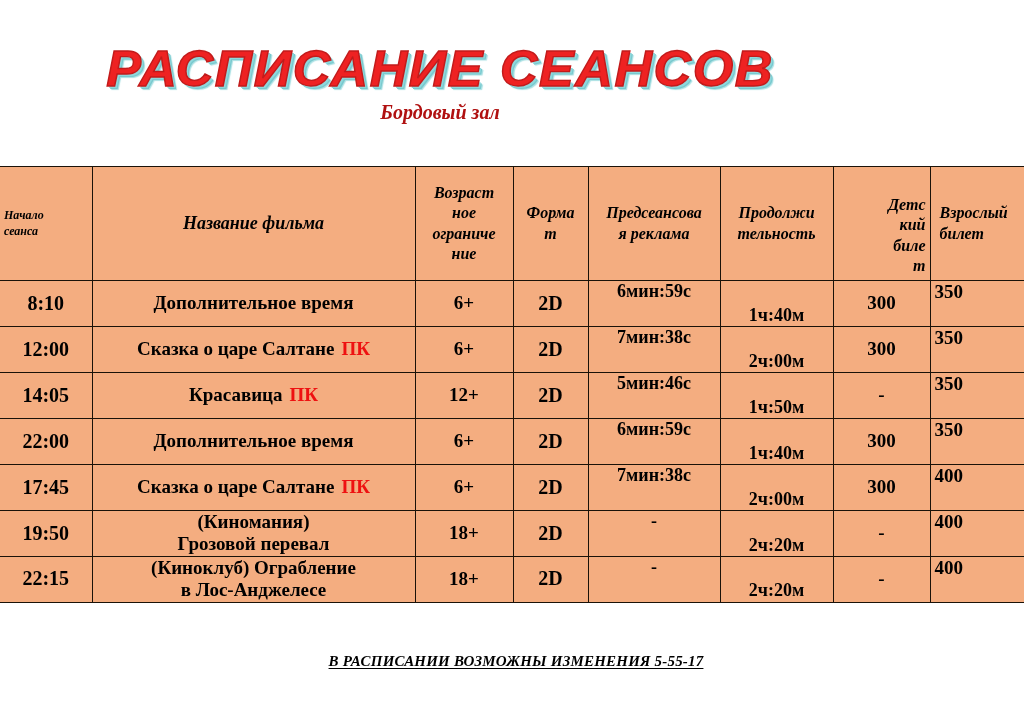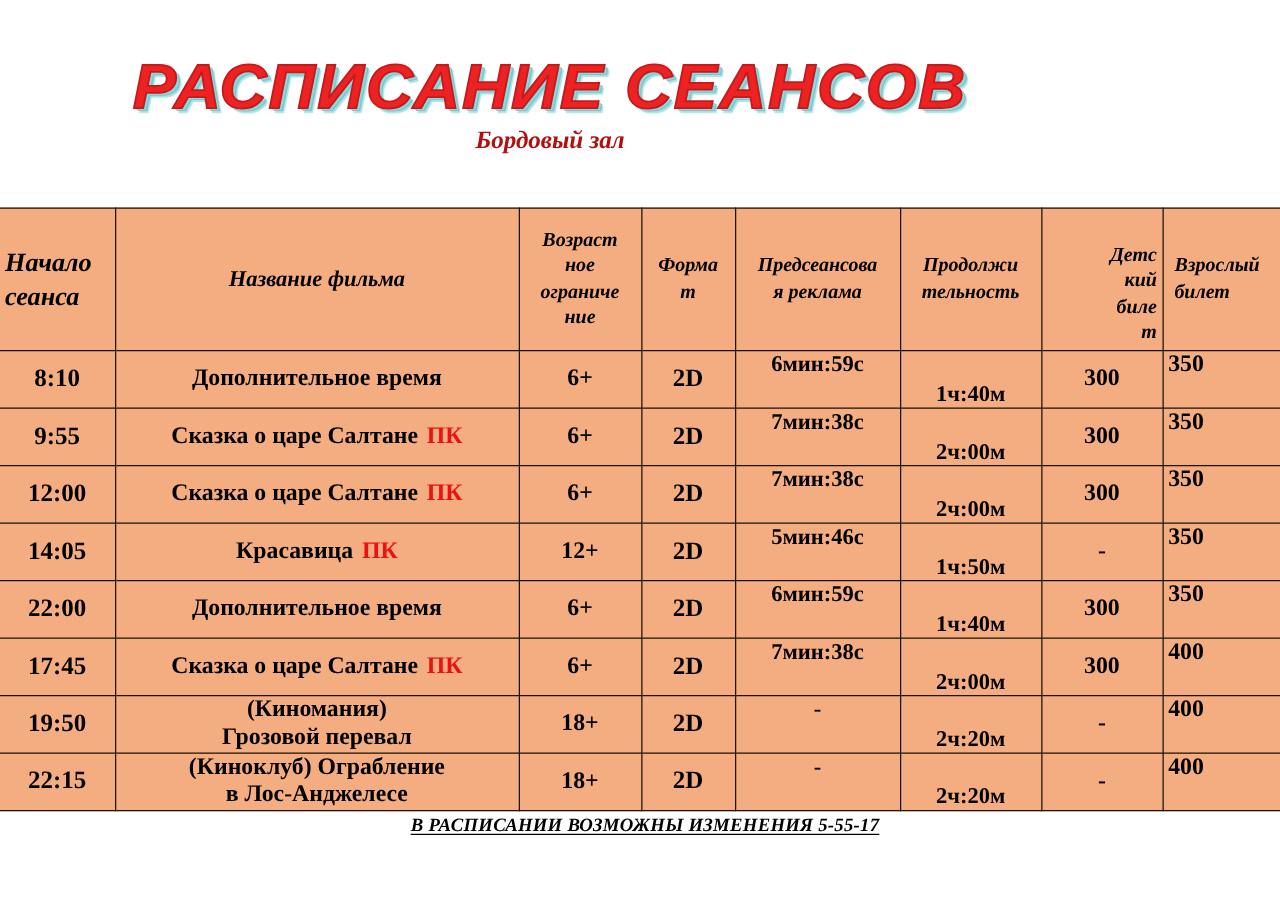--- a/index.html
+++ b/index.html
@@ -111,21 +111,21 @@
   
   thead tr { height: 114px; }
 
   thead th {
     font-style: italic;
     font-size: 16px;
     line-height: 1.28;
     vertical-align: middle;
     text-align: center;
   }
-  thead th.th-time  { font-size: 21px; text-align: left; }
+  thead th.th-time  { font-size: 12px; text-align: left; }
   thead th.th-film  { font-size: 18px; }
   thead th.th-age   { text-align: center; }
   thead th.th-kid   { text-align: right; padding-left: 9px; vertical-align: top; padding-top: 28px; }
   thead th.th-adult { text-align: left; padding-left: 9px; }
 
   
   tbody tr { height: 46px; }
   tbody tr.tall { height: 42px; }
 
   tbody td {
@@ -235,40 +235,30 @@
           <td class="time">8:10</td>
           <td class="film"><span>Дополнительное время</span></td>
           <td class="age">6+</td>
           <td class="fmt">2D</td>
           <td class="ad">6мин:59с</td>
           <td class="dur">1ч:40м</td>
           <td class="kid">300</td>
           <td class="adult">350</td>
         </tr>
         <tr>
-          <td class="time">9:55</td>
+          <td class="time">12:00</td>
           <td class="film"><span>Сказка о царе Салтане</span><span class="pk">ПК</span></td>
           <td class="age">6+</td>
           <td class="fmt">2D</td>
           <td class="ad">7мин:38с</td>
           <td class="dur">2ч:00м</td>
           <td class="kid">300</td>
           <td class="adult">350</td>
         </tr>
         <tr>
-          <td class="time">12:00</td>
-          <td class="film"><span>Сказка о царе Салтане</span><span class="pk">ПК</span></td>
-          <td class="age">6+</td>
-          <td class="fmt">2D</td>
-          <td class="ad">7мин:38с</td>
-          <td class="dur">2ч:00м</td>
-          <td class="kid">300</td>
-          <td class="adult">350</td>
-        </tr>
-        <tr>
           <td class="time">14:05</td>
           <td class="film"><span>Красавица</span><span class="pk">ПК</span></td>
           <td class="age">12+</td>
           <td class="fmt">2D</td>
           <td class="ad">5мин:46с</td>
           <td class="dur">1ч:50м</td>
           <td class="kid">-</td>
           <td class="adult">350</td>
         </tr>
         <tr>

